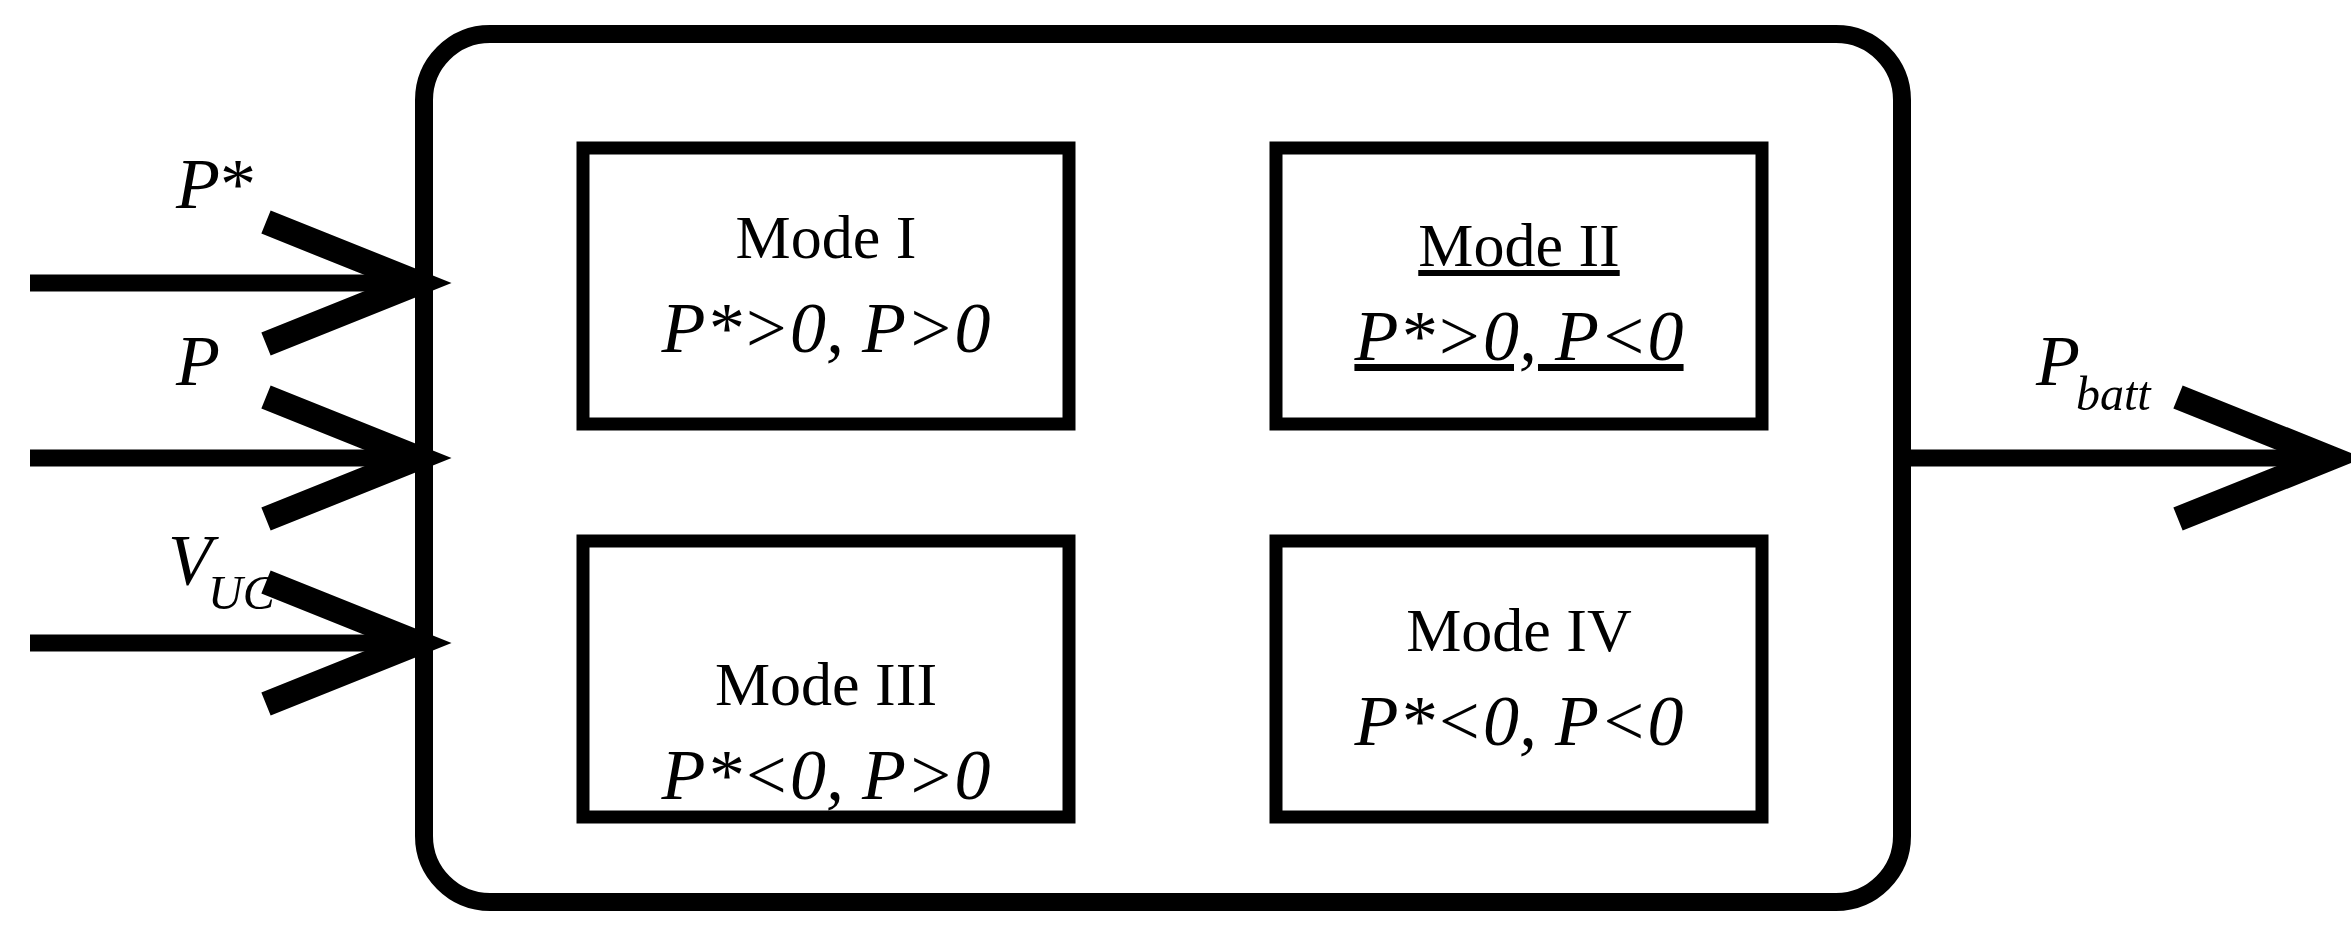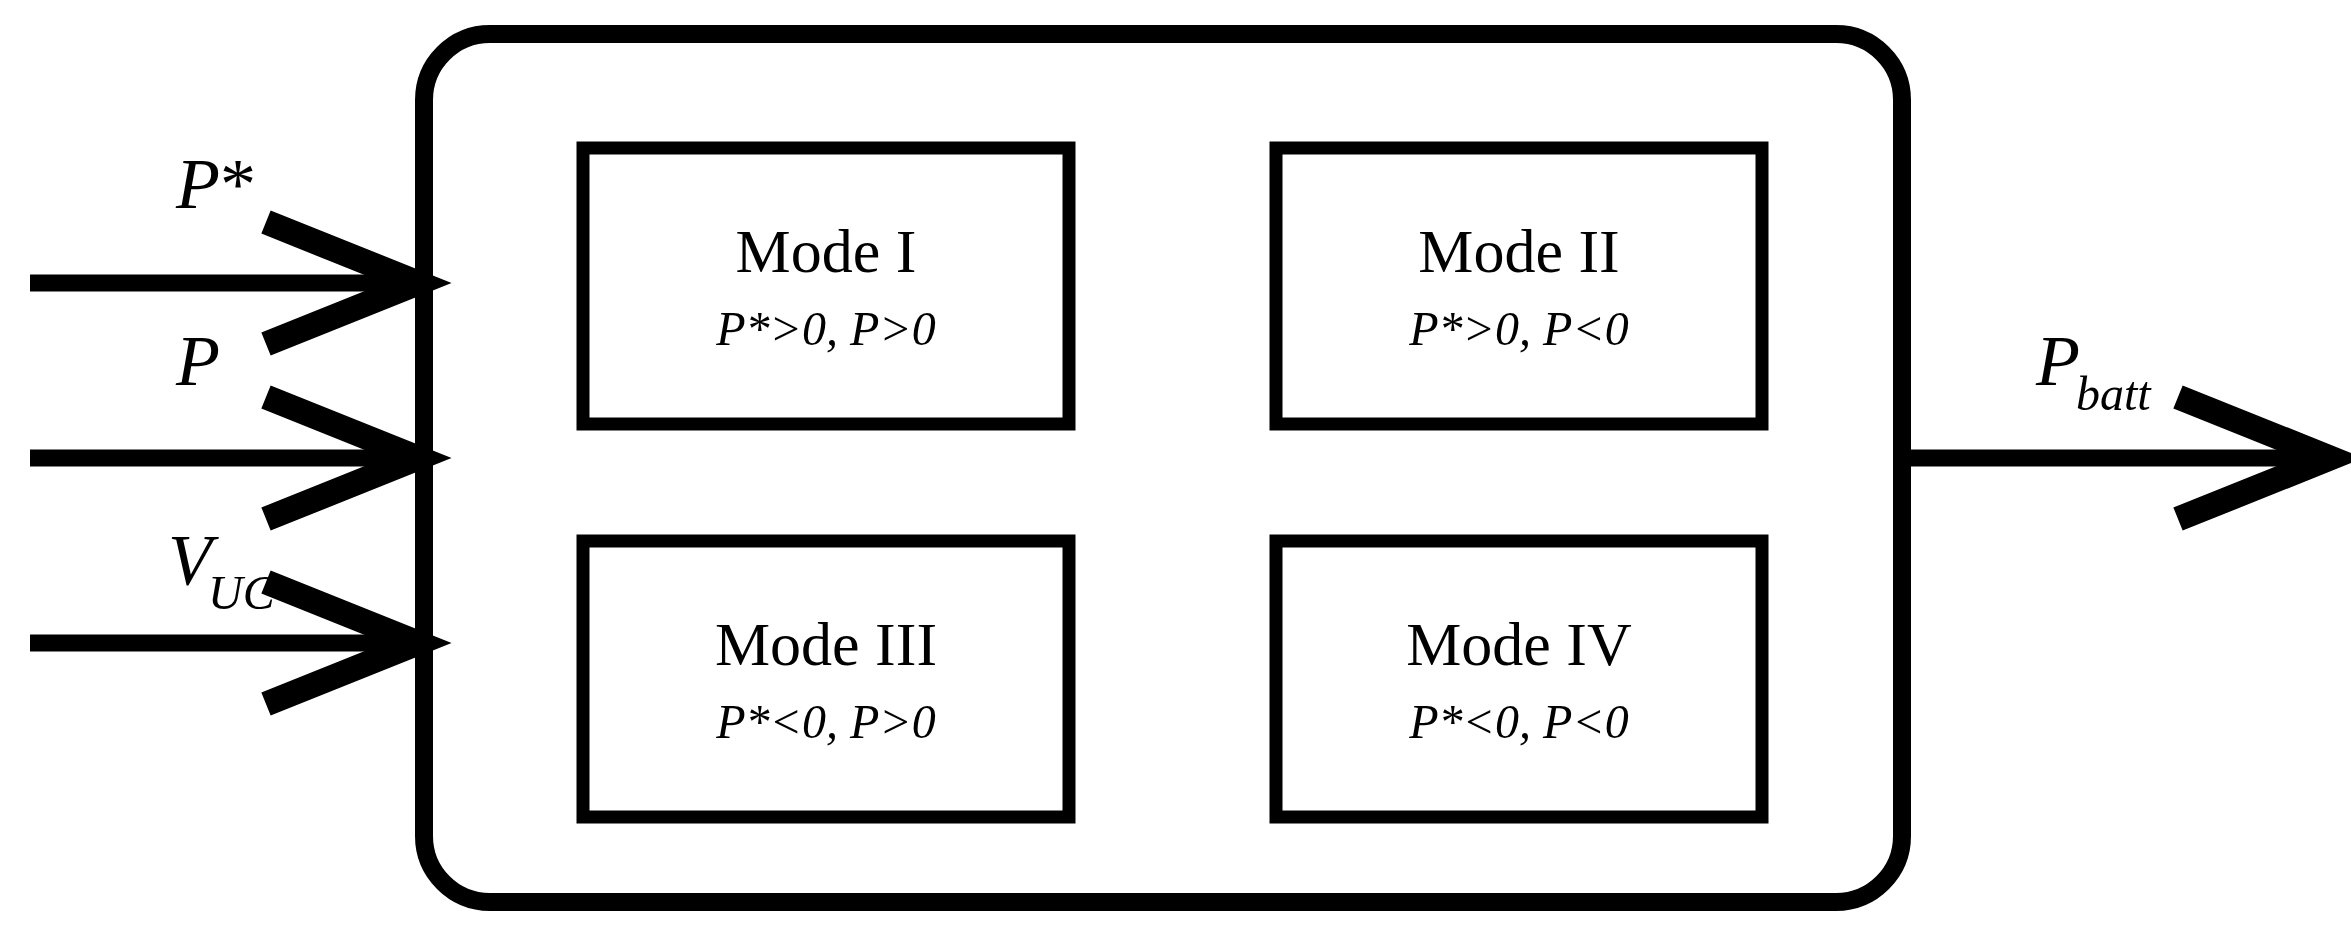--- a/index.html
+++ b/index.html
@@ -15,21 +15,21 @@
   
   .lbl{position:absolute;color:#000;white-space:nowrap;line-height:1;}
 
   .mode-title{
     font-size:62px;
     font-family:"Liberation Serif","DejaVu Serif",serif;
     font-style:normal;font-weight:400;
     text-align:center;
   }
   .mode-cond{
-    font-size:48px;
+    font-size:72px;
     font-family:"Liberation Serif","DejaVu Serif",serif;
     font-style:italic;font-weight:400;
     text-align:center;
   }
 
   .io-label{
     font-size:72px;
     font-family:"Liberation Serif","DejaVu Serif",serif;
     font-style:italic;font-weight:400;
   }
@@ -84,26 +84,26 @@
       <line x1="1900" y1="458" x2="2308" y2="458" stroke="#000000" stroke-width="17" stroke-linecap="butt"></line>
       <polyline points="2178,397 2330,458 2178,519" fill="none" stroke="#000000" stroke-width="25" stroke-linejoin="miter" stroke-linecap="butt"></polyline>
     </g>
   </svg>
 
   <div class="mode-cell" style="left:583px;top:148px;width:486px;height:276px;">
     <div class="mode-title">Mode I</div>
     <div class="mode-cond">P*&gt;0, P&gt;0</div>
   </div>
 
-  <div class="mode-cell" style="left:1276px;top:148px;width:486px;height:276px;">
+  <div class="mode-cell" style="left:1276px;top:156px;width:486px;height:276px;text-decoration:underline;">
     <div class="mode-title">Mode II</div>
     <div class="mode-cond">P*&gt;0, P&lt;0</div>
   </div>
 
-  <div class="mode-cell" style="left:583px;top:541px;width:486px;height:276px;">
+  <div class="mode-cell" style="left:583px;top:541px;width:486px;height:276px;justify-content:flex-end;">
     <div class="mode-title">Mode III</div>
     <div class="mode-cond">P*&lt;0, P&gt;0</div>
   </div>
 
   <div class="mode-cell" style="left:1276px;top:541px;width:486px;height:276px;">
     <div class="mode-title">Mode IV</div>
     <div class="mode-cond">P*&lt;0, P&lt;0</div>
   </div>
 
   <div class="lbl io-label" style="left:176px;top:148px;">

